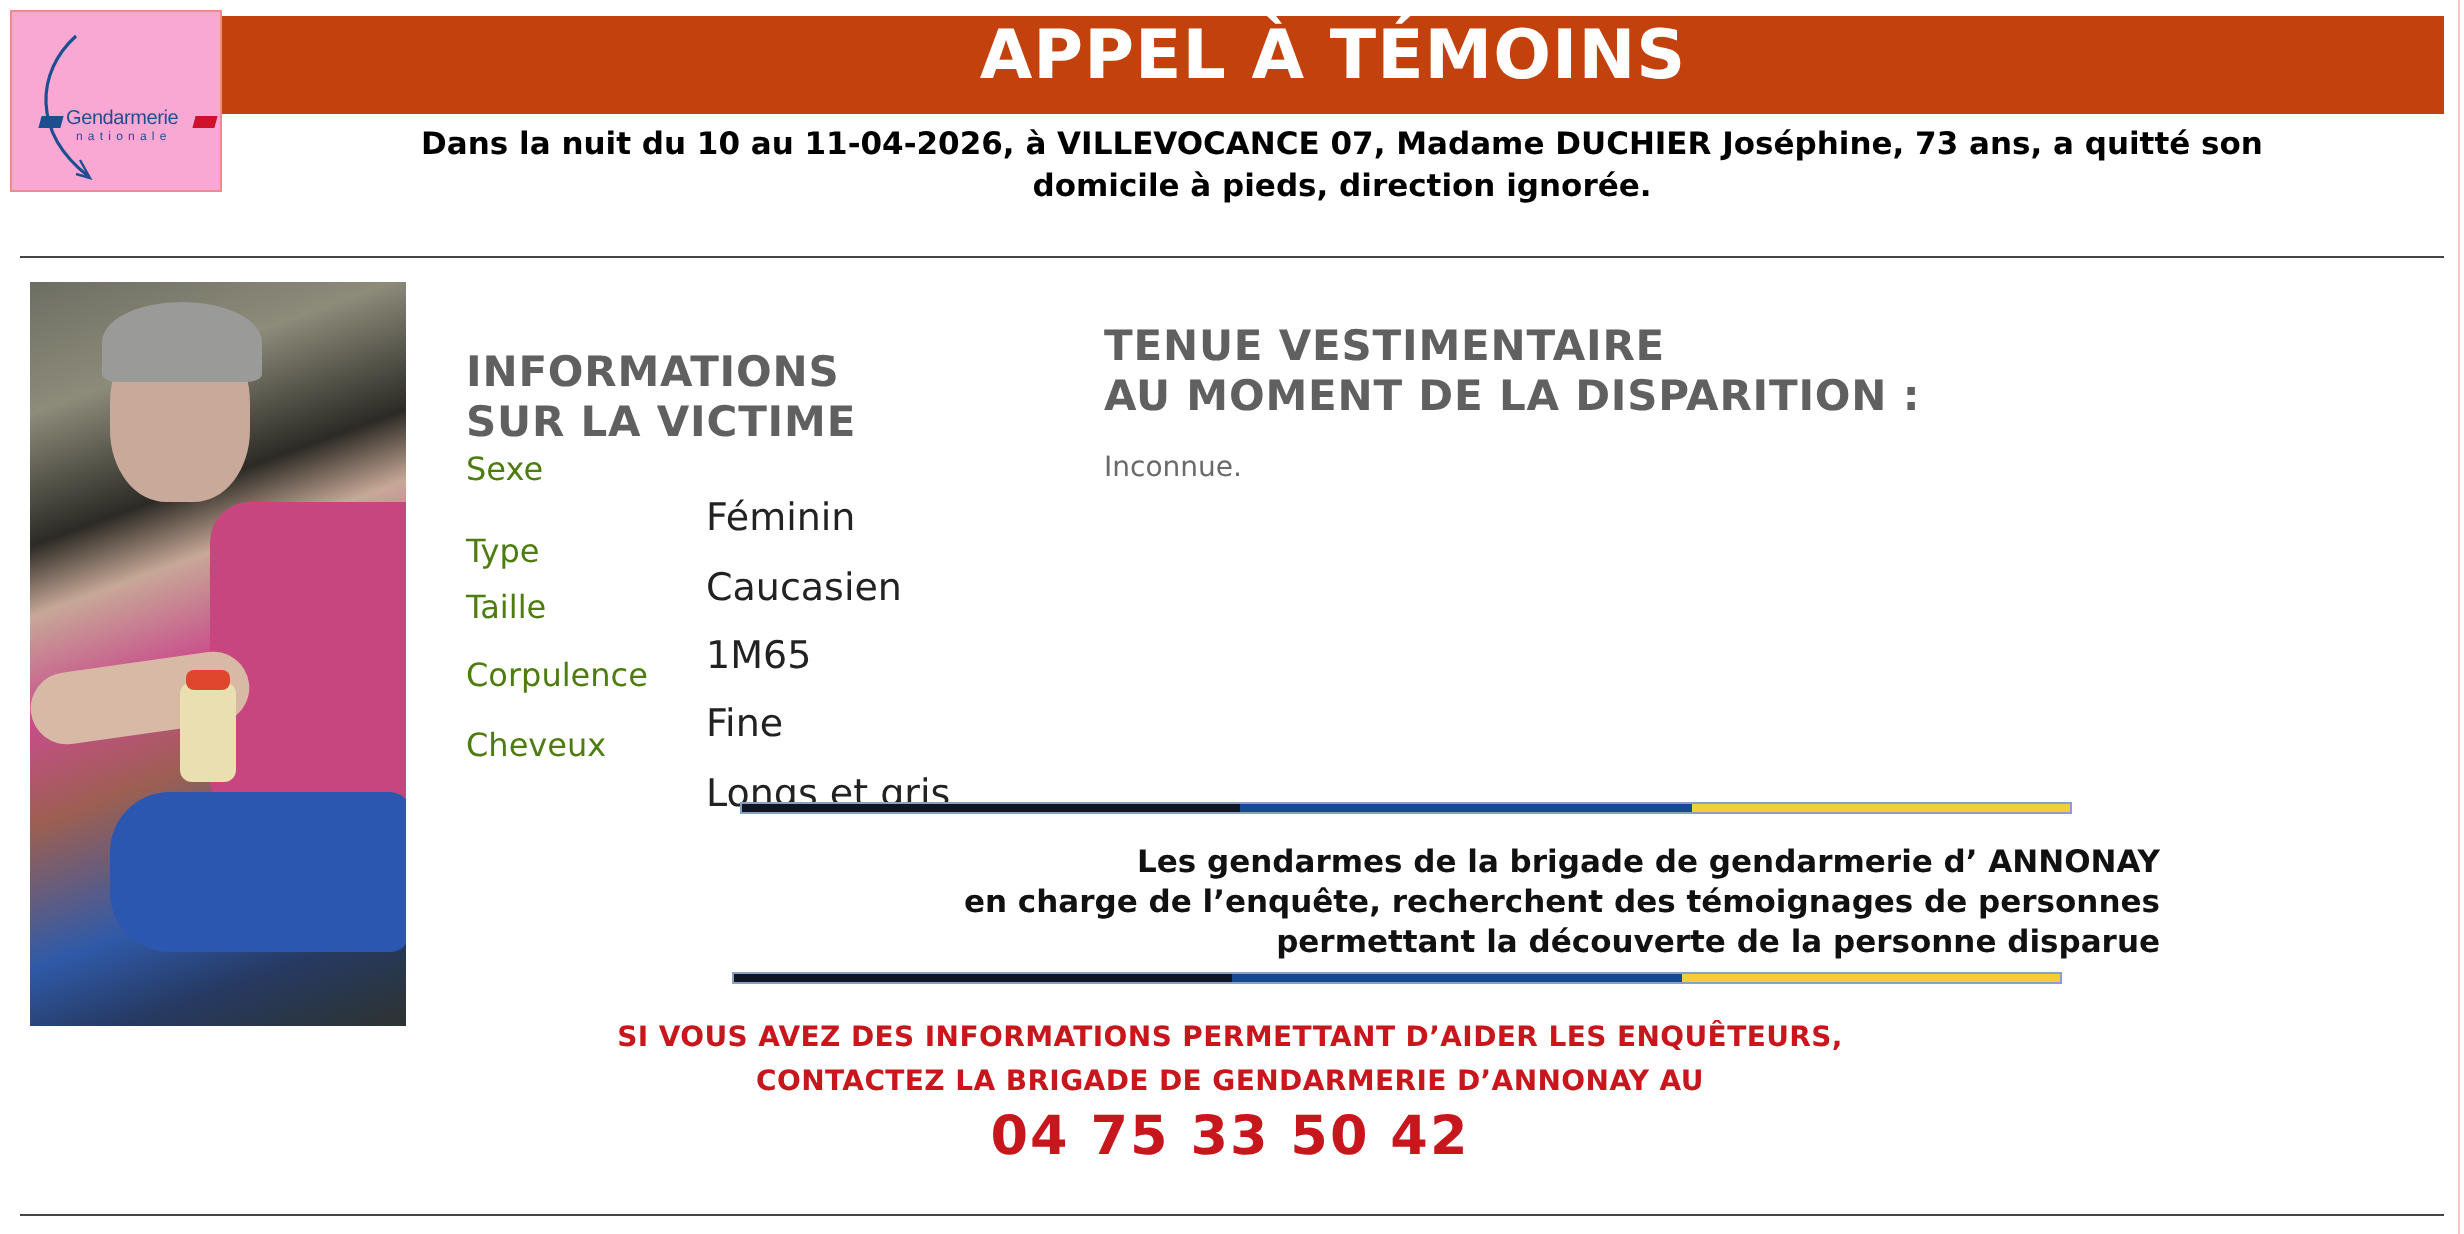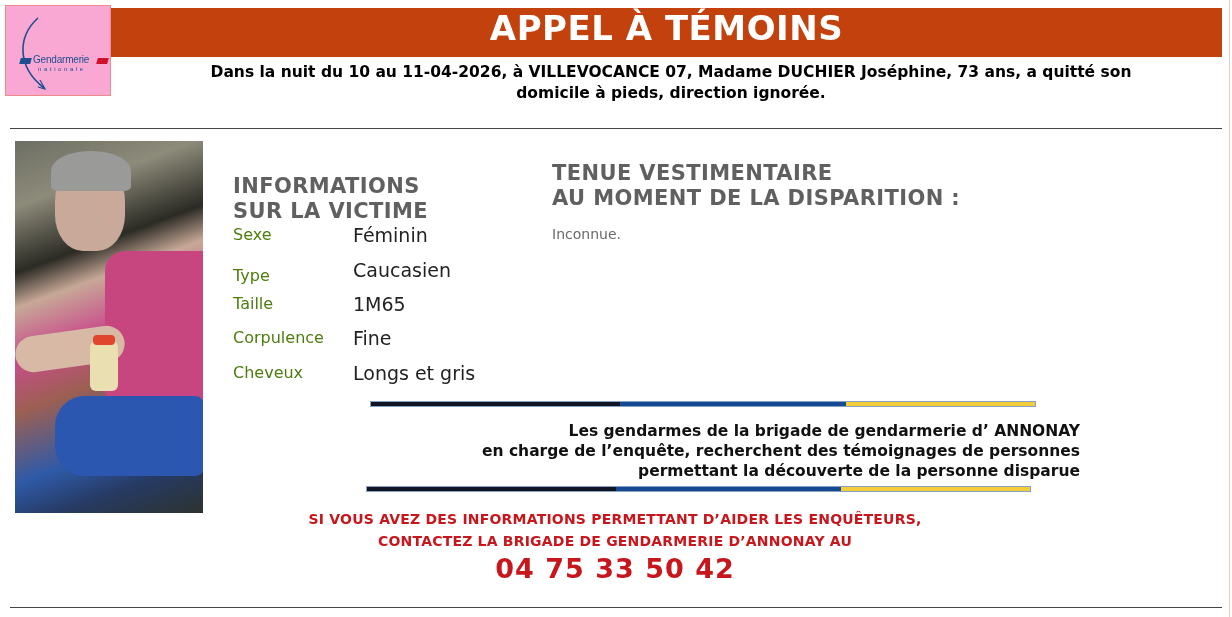--- a/index.html
+++ b/index.html
@@ -59,21 +59,21 @@
   .photo .cap { position: absolute; left: 78px; top: 194px; width: 22px; height: 10px; background: #e0452e; border-radius: 4px; }
 
   .h-section {
     font-weight: bold; font-size: 21px; line-height: 25px; color: #606060; letter-spacing: 0.4px;
   }
   .info-title { left: 233px; top: 174px; }
   .clothes-title { left: 552px; top: 161px; }
   .clothes-value { left: 552px; top: 226px; font-size: 14px; color: #6a6a6a; }
 
   .row-label { left: 233px; font-size: 16px; color: #4d7c0f; }
-  .row-value { left: 353px; font-size: 19px; color: #222; }
+  .row-value { left: 353px; font-size: 19px; color: #222; margin-top: 24px; }
 
   .tricolor { height: 6px; display: flex; border: 1px solid #8aa0c0; box-sizing: border-box; }
   .tricolor span { display: block; height: 100%; }
   .tri-top { left: 370px; top: 401px; width: 666px; }
   .tri-bottom { left: 366px; top: 486px; width: 665px; }
 
   .gend-text {
     left: 360px; top: 421px; width: 720px;
     text-align: right; font-weight: bold; font-size: 15.5px; line-height: 20px; color: #111;
   }

